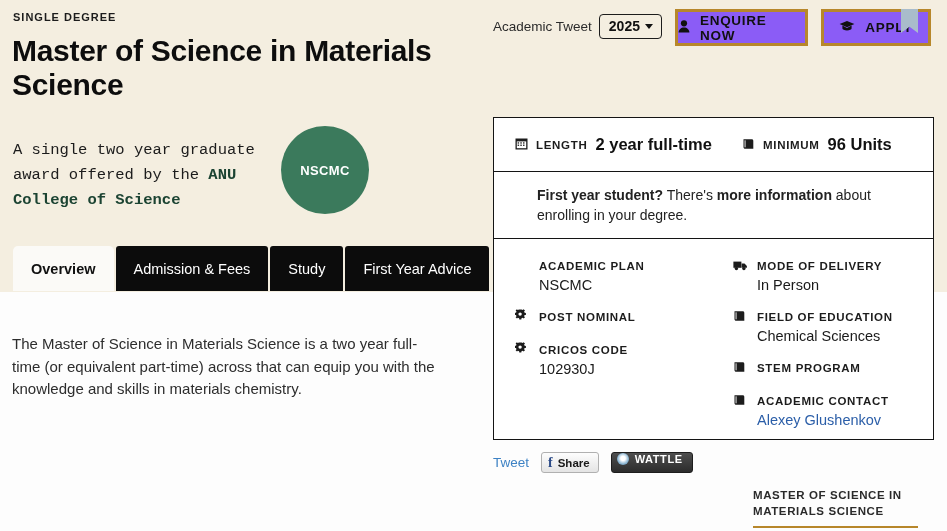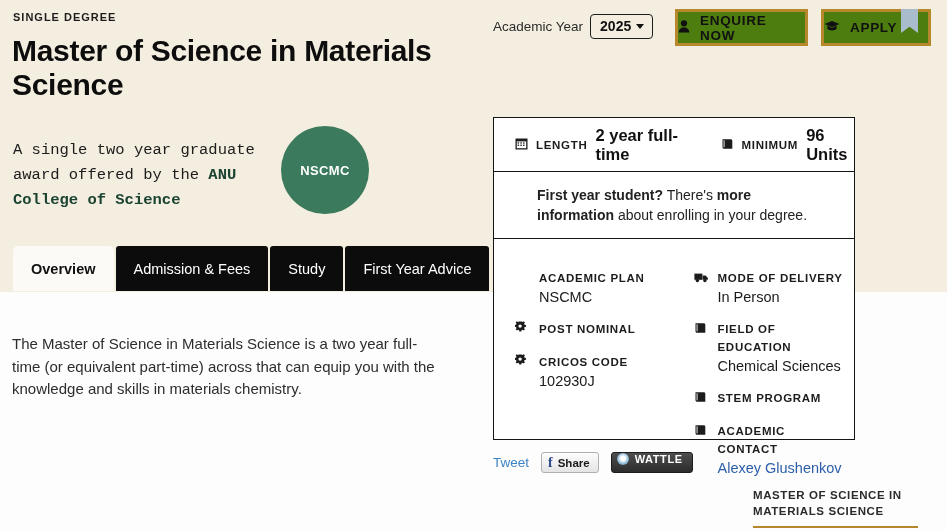--- a/index.html
+++ b/index.html
@@ -85,22 +85,22 @@
     border-left: 4.5px solid transparent;
     border-right: 4.5px solid transparent;
     border-top: 5.5px solid #111;
   }
 
   
   .cta {
     position: absolute;
     height: 37px;
     border: 3px solid #b7872b;
-    background: #4d7c0f;
-    display: flex; align-items: center; 
+    background: #8b5cf6;
+    display: flex; align-items: center; justify-content: center;
     gap: 10px;
     font-size: 13.5px; font-weight: bold; letter-spacing: 0.7px;
     color: #111; cursor: pointer;
   }
   .cta-enquire { left: 675px; top: 9px; width: 133px; }
   .cta-apply  { left: 821px; top: 9px; width: 110px; }
   .ico { display: inline-block; }
 
   .bookmark {
     position: absolute; right: 10px; top: -3px;
@@ -126,21 +126,21 @@
   
   .body-copy {
     position: absolute; left: 12px; top: 333px; width: 432px;
     font-size: 15px; line-height: 22.5px; color: #2d2d2d;
   }
   .body-copy p + p { margin-top: 16px; }
 
   
   .info-card {
     position: absolute; left: 493px; top: 117px;
-    width: 362px; height: 323px;
+    width: 441px; height: 323px;
     background: #ffffff;
     border: 1.5px solid #141414;
   }
   .card-head {
     height: 54px;
     border-bottom: 1.5px solid #141414;
     display: flex; align-items: center;
     padding-left: 21px; gap: 30px;
   }
   .card-stat { display: flex; align-items: center; gap: 8px; }
@@ -152,21 +152,21 @@
     min-height: 58px;
     border-bottom: 1.5px solid #141414;
     padding: 13px 31px 13px 43px;
     font-size: 14px; line-height: 20px; color: #222;
   }
   .card-note b { font-weight: bold; }
 
   .card-grid {
     display: flex; padding: 17px 10px 0 21px;
   }
-  .grid-col { width: 50%; margin-top: 12px; }
+  .grid-col { width: 50%; }
   .grid-col.right { padding-left: 14px; }
   .field { display: flex; gap: 9px; margin-bottom: 14px; }
   .field-ico { width: 15px; flex: 0 0 15px; padding-top: 1px; }
   .field-label {
     font-size: 11.5px; font-weight: bold; letter-spacing: 0.7px; color: #1c1c1c;
   }
   .field-value { font-size: 14.5px; color: #1a1a1a; margin-top: 3px; }
   .field-value a { color: #2b5ea8; text-decoration: none; }
 
   
@@ -224,21 +224,21 @@
 
   <div class="subtitle">
     <span>A single two year graduate award offered by the </span><a href="#">ANU College of Science</a>
   </div>
 
   <div class="badge-circle">
     <span>NSCMC</span>
   </div>
 
   <div class="acad-wrap">
-    <span class="acad-label">Academic Year</span>
+    <span class="acad-label">Academic Tweet</span>
     <div class="acad-select">
       <span>2025</span>
       <span class="caret"></span>
     </div>
   </div>
 
   <div class="cta cta-enquire">
     <span class="ico">
       <svg width="12" height="13" viewBox="0 0 12 13">
           <circle cx="6" cy="3.3" r="3.1" fill="#111"></circle>

